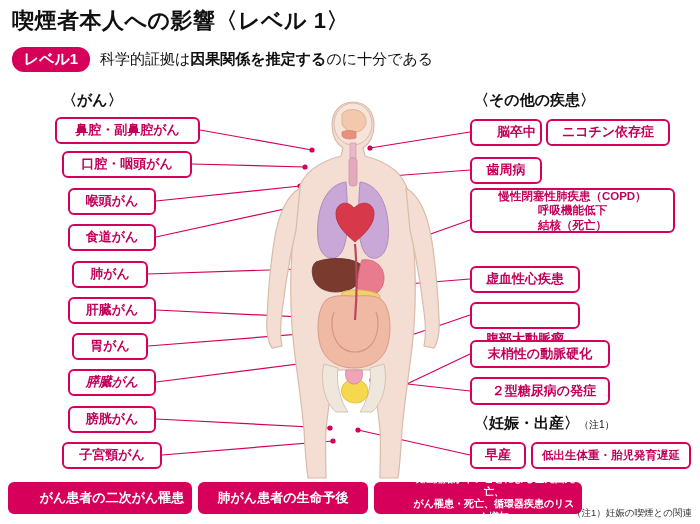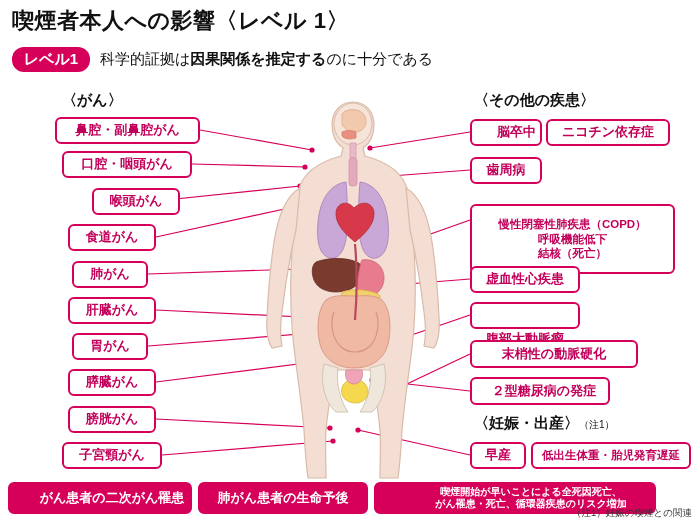--- a/index.html
+++ b/index.html
@@ -227,83 +227,83 @@
     <path d="M97 148 C99 170 99 200 97 224" fill="none" stroke="#b8495e" stroke-width="2.2"></path>
   </svg>
 
   <div id="labels">
       <div class="lbl" style="left: 55px; top: 117px; width: 145px; height: 27px;">
         <span style="white-space: pre-line;">鼻腔・副鼻腔がん</span>
       </div>
       <div class="lbl" style="left: 62px; top: 151px; width: 130px; height: 27px;">
         <span style="white-space: pre-line;">口腔・咽頭がん</span>
       </div>
-      <div class="lbl" style="left: 68px; top: 188px; width: 88px; height: 27px; margin-left: 24px;">
+      <div class="lbl" style="left: 68px; top: 188px; width: 88px; height: 27px;">
         <span style="white-space: pre-line;">喉頭がん</span>
       </div>
       <div class="lbl" style="left: 68px; top: 224px; width: 88px; height: 27px;">
         <span style="white-space: pre-line;">食道がん</span>
       </div>
       <div class="lbl" style="left: 72px; top: 261px; width: 76px; height: 27px;">
         <span style="white-space: pre-line;">肺がん</span>
       </div>
       <div class="lbl" style="left: 68px; top: 297px; width: 88px; height: 27px;">
         <span style="white-space: pre-line;">肝臓がん</span>
       </div>
       <div class="lbl" style="left: 72px; top: 333px; width: 76px; height: 27px;">
         <span style="white-space: pre-line;">胃がん</span>
       </div>
-      <div class="lbl" style="left: 68px; top: 369px; width: 88px; height: 27px;">
+      <div class="lbl" style="left: 68px; top: 369px; width: 88px; height: 27px; font-style: italic;">
         <span style="white-space: pre-line;">膵臓がん</span>
       </div>
       <div class="lbl" style="left: 68px; top: 406px; width: 88px; height: 27px;">
         <span style="white-space: pre-line;">膀胱がん</span>
       </div>
       <div class="lbl" style="left: 62px; top: 442px; width: 100px; height: 27px;">
         <span style="white-space: pre-line;">子宮頸がん</span>
       </div>
       <div class="lbl" style="left: 470px; top: 119px; width: 72px; height: 27px; justify-content: flex-end;">
         <span style="white-space: pre-line;">脳卒中</span>
       </div>
       <div class="lbl" style="left: 546px; top: 119px; width: 124px; height: 27px;">
         <span style="white-space: pre-line;">ニコチン依存症</span>
       </div>
       <div class="lbl" style="left: 470px; top: 157px; width: 72px; height: 27px;">
         <span style="white-space: pre-line;">歯周病</span>
       </div>
-      <div class="lbl multi small" style="left: 470px; top: 204px; width: 205px; height: 70px;">
+      <div class="lbl multi small" style="left: 470px; top: 188px; width: 205px; height: 45px;">
         <span style="white-space: pre-line;">慢性閉塞性肺疾患（COPD）
 呼吸機能低下
 結核（死亡）</span>
       </div>
       <div class="lbl" style="left: 470px; top: 266px; width: 110px; height: 27px;">
         <span style="white-space: pre-line;">虚血性心疾患</span>
       </div>
       <div class="lbl" style="left: 470px; top: 302px; width: 110px; height: 27px;">
         <span style="white-space: pre-line; margin-top: 48px;">腹部大動脈瘤</span>
       </div>
-      <div class="lbl" style="left: 470px; top: 340px; width: 168px; height: 28px;">
+      <div class="lbl" style="left: 470px; top: 340px; width: 140px; height: 28px;">
         <span style="white-space: pre-line;">末梢性の動脈硬化</span>
       </div>
       <div class="lbl" style="left: 470px; top: 377px; width: 140px; height: 28px; padding-left: 12px;">
         <span style="white-space: pre-line;">２型糖尿病の発症</span>
       </div>
       <div class="lbl" style="left: 470px; top: 442px; width: 56px; height: 27px;">
         <span style="white-space: pre-line;">早産</span>
       </div>
       <div class="lbl small" style="left: 531px; top: 442px; width: 160px; height: 27px;">
         <span style="white-space: pre-line;">低出生体重・胎児発育遅延</span>
       </div>
       <div class="lbl filled" style="left: 8px; top: 482px; width: 184px; height: 32px; padding-left: 28px;">
         <span style="white-space: pre-line;">がん患者の二次がん罹患</span>
       </div>
       <div class="lbl filled" style="left: 198px; top: 482px; width: 170px; height: 32px;">
         <span style="white-space: pre-line;">肺がん患者の生命予後</span>
       </div>
-      <div class="lbl multi tiny filled" style="left: 374px; top: 482px; width: 282px; height: 32px; padding-left: 36px;">
+      <div class="lbl multi tiny filled" style="left: 374px; top: 482px; width: 208px; height: 32px; padding-left: 36px;">
         <span style="white-space: pre-line;">喫煙開始が早いことによる全死因死亡、
 がん罹患・死亡、循環器疾患のリスク増加</span>
       </div>
     </div>
 
   <div id="footnote">（注1）妊娠の喫煙との関連</div>
 
 </div>
 
 </body></html>

